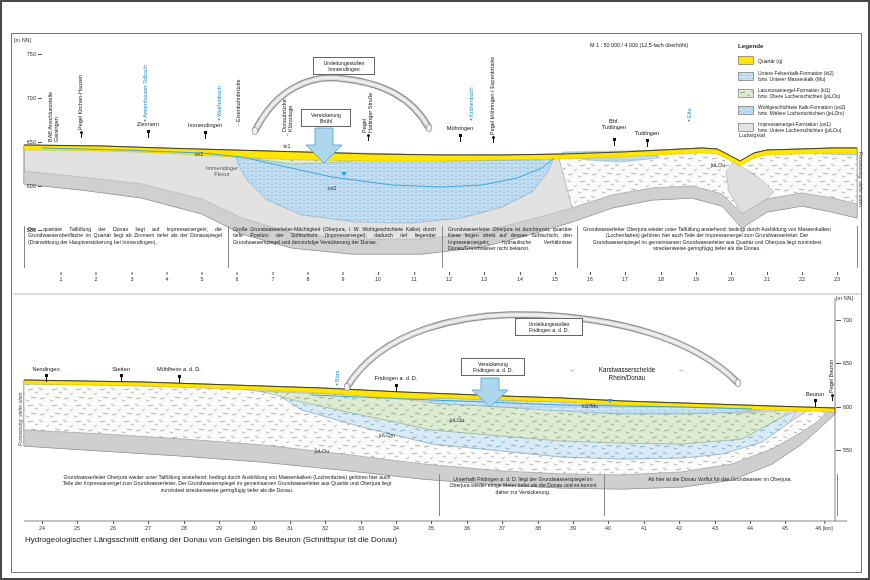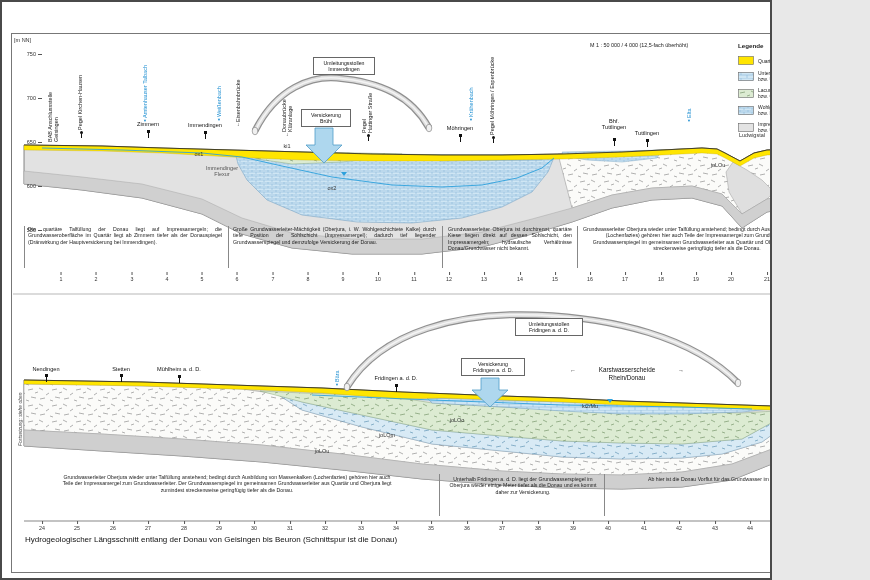--- a/index.html
+++ b/index.html
@@ -1,16 +1,16 @@
 <!DOCTYPE html>
 <html><head>
 <meta charset="utf-8">
 <style>
   html,body{margin:0;padding:0;background:#e8e8e8;}
-  .canvas{position:relative;width:772px;height:580px;background:#ffffff;
+  .canvas{position:relative;width:870px;height:580px;background:#ffffff;
     font-family:"Liberation Sans","DejaVu Sans",sans-serif;color:#1c1c1c;
     border:2px solid #4a4a4a;box-sizing:border-box;overflow:hidden;}
   .inner-frame{position:absolute;left:9px;top:31px;width:849px;height:538px;border:1px solid #777;}
   svg.geo{position:absolute;left:0;top:0;}
   
   .scale-note{position:absolute;left:588px;top:40px;font-size:5.4px;color:#222;white-space:nowrap;}
   .main-title{position:absolute;left:23px;top:533px;font-size:8px;color:#111;white-space:nowrap;}
   
   .legend{position:absolute;left:736px;top:40px;width:126px;display:flex;flex-direction:column;gap:5px;}
   .legend-title{font-size:6.2px;font-weight:bold;margin-bottom:2px;}

